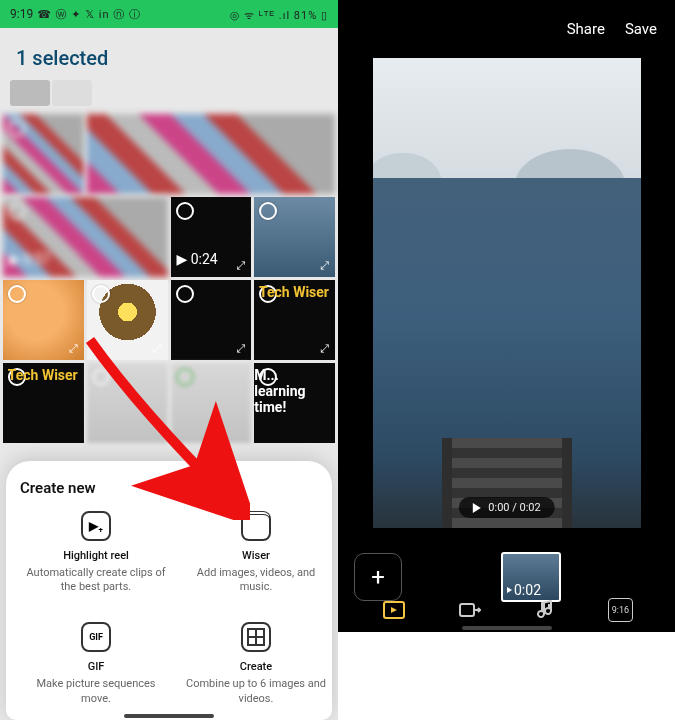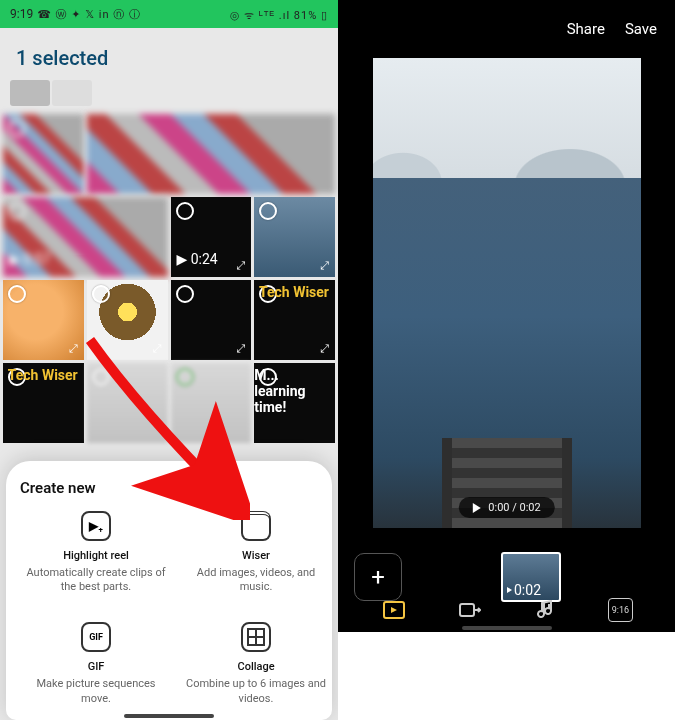--- a/index.html
+++ b/index.html
@@ -342,21 +342,21 @@
         <div class="ic inner">GIF</div>
         <div class="opt-title">GIF</div>
         <div class="opt-desc">Make picture sequences move.</div>
       </div>
       <div class="opt">
         <div class="ic" style="padding:0">
           <svg width="18" height="18" viewBox="0 0 18 18">
               <path d="M1 1h16v16H1z M9 1v16 M1 9h16" fill="none" stroke="#333" stroke-width="2"></path>
             </svg>
         </div>
-        <div class="opt-title">Collage</div>
+        <div class="opt-title">Create</div>
         <div class="opt-desc">Combine up to 6 images and videos.</div>
       </div>
     </div>
   </div>
 
   <svg class="arrow" viewBox="0 0 170 190">
     <defs>
       <marker id="ah" markerWidth="14" markerHeight="14" refX="8" refY="6" orient="auto">
         <path d="M0,0 L12,6 L0,12 L3,6 Z" fill="#e11"></path>
       </marker>

